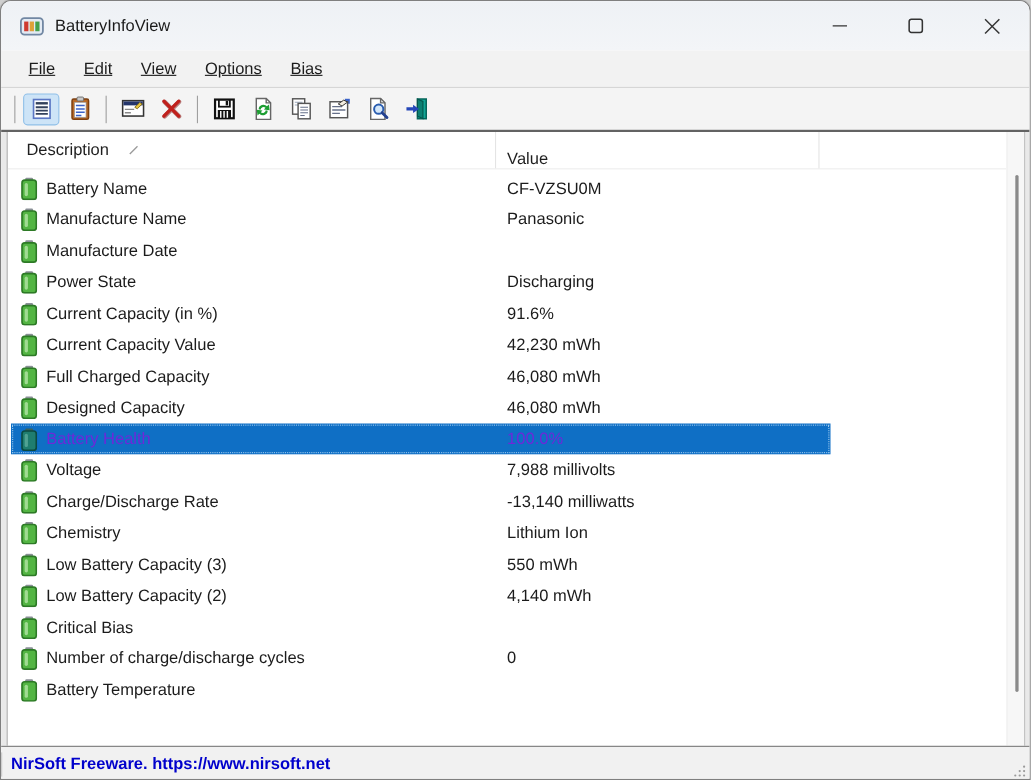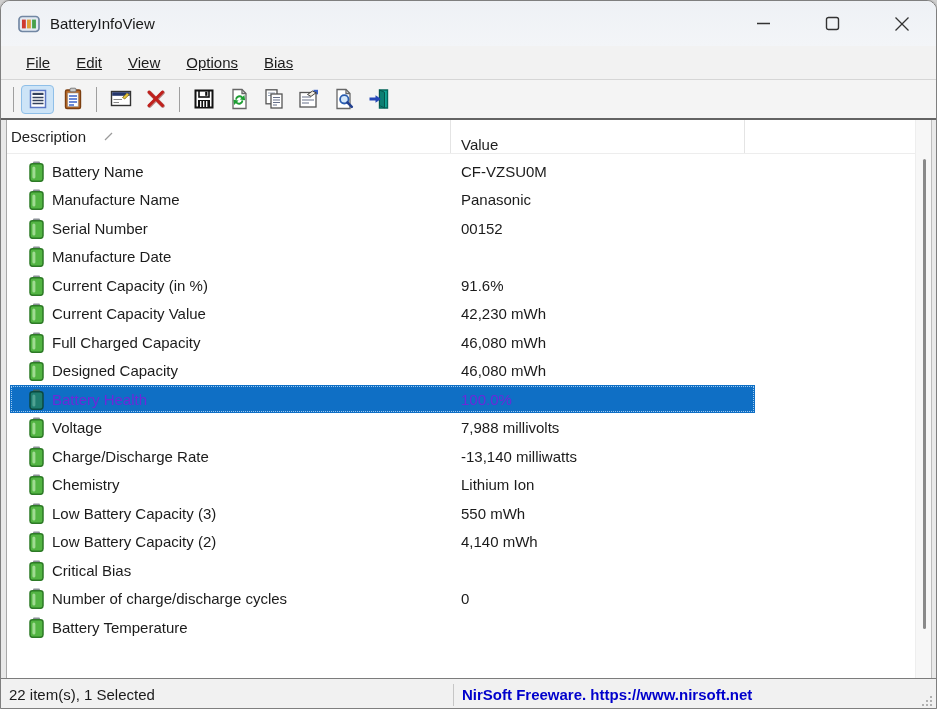--- a/index.html
+++ b/index.html
@@ -27,29 +27,29 @@
   .tsep{width:1px;height:25px;background:#9f9f9f;margin:0 6px;flex:0 0 auto;}
   .tbtn{width:33px;height:29px;display:flex;align-items:center;justify-content:center;border-radius:4px;border:1px solid transparent;margin:0 1px;flex:0 0 auto;}
   .tbtn.selected{background:#cde4f7;border-color:#8fbfe8;}
   .tbtn svg{display:block;}
   
   .main{height:560px;flex:0 0 auto;border-top:2px solid #636363;background:#e9e9e9;padding:0 4px 0 5px;display:flex;}
   .listview{flex:1;background:#fff;border-left:1px solid #a9a9a9;border-right:1px solid #bdbdbd;display:flex;overflow:hidden;}
   .rows-col{flex:1;display:flex;flex-direction:column;overflow:hidden;}
   .lv-header{height:34px;display:flex;align-items:stretch;border-bottom:1px solid #ededed;flex:0 0 auto;color:#1e1e1e;}
   .hdr-cell{display:flex;align-items:center;font-size:15px;}
-  .hdr-desc{flex:0 0 444px;padding-left:4px;border-right:1px solid #e4e4e4;gap:18px;}
+  .hdr-desc{flex:0 0 444px;padding-left:17px;border-right:1px solid #e4e4e4;gap:18px;}
   .hdr-value{flex:0 0 294px;padding-left:10px;border-right:1px solid #e4e4e4;align-items:flex-end;}
   .hdr-rest{flex:1;}
   .rows{padding-top:3px;}
   .row{position:relative;height:28.5px;display:flex;align-items:center;font-size:15px;color:#1b1b1b;}
   .sel-bg{display:none;position:absolute;left:3px;top:0;width:745px;height:28px;background:#0f6fc5;outline:1px dotted #9cc9ef;outline-offset:-2px;}
   .row.selected .sel-bg{display:block;}
   .row.selected{color:#6d28d9;}
-  .cell-desc{flex:0 0 448px;display:flex;align-items:center;gap:8px;padding-left:22px;position:relative;z-index:1;}
+  .cell-desc{flex:0 0 448px;display:flex;align-items:center;gap:8px;padding-left:12px;position:relative;z-index:1;}
   .cell-value{flex:1;padding-left:6px;position:relative;z-index:1;}
   .bat-icon{width:15px;height:21px;display:flex;}
   .bat-cap{fill:#8a9096;}
   .bat-body{fill:#53b543;stroke:#2d7a26;stroke-width:1.5;}
   .bat-shine{fill:#aee2a0;opacity:.85;}
   .row.selected .bat-cap{fill:#3d625c;}
   .row.selected .bat-body{fill:#1f7d6f;stroke:#0b4a40;}
   .row.selected .bat-shine{fill:#59a899;}
   
   .scrollbar{width:16px;background:#f7f7f7;border-left:1px solid #eeeeee;position:relative;flex:0 0 auto;}
@@ -260,50 +260,50 @@
           <rect class="bat-cap" x="4" y="0.5" width="7" height="3" rx="1"></rect>
           <rect class="bat-body" x="1" y="2.8" width="13" height="17.5" rx="2.5"></rect>
           <rect class="bat-shine" x="3.4" y="5.4" width="3" height="12" rx="1.5"></rect>
         </svg>
       </span>
       <span class="desc-text">Manufacture Name</span>
     </div>
     <div class="cell-value">Panasonic</div>
   </div>
 
-  <div class="row">
-
-    <div class="cell-desc">
-      <span class="bat-icon">
-        <svg width="15" height="21" viewBox="0 0 15 21">
-          <rect class="bat-cap" x="4" y="0.5" width="7" height="3" rx="1"></rect>
-          <rect class="bat-body" x="1" y="2.8" width="13" height="17.5" rx="2.5"></rect>
-          <rect class="bat-shine" x="3.4" y="5.4" width="3" height="12" rx="1.5"></rect>
-        </svg>
-      </span>
-      <span class="desc-text">Serial Number</span>
-    </div>
-    <div class="cell-value">00152</div>
-  </div>
 
   <div class="row">
 
     <div class="cell-desc">
       <span class="bat-icon">
         <svg width="15" height="21" viewBox="0 0 15 21">
           <rect class="bat-cap" x="4" y="0.5" width="7" height="3" rx="1"></rect>
           <rect class="bat-body" x="1" y="2.8" width="13" height="17.5" rx="2.5"></rect>
           <rect class="bat-shine" x="3.4" y="5.4" width="3" height="12" rx="1.5"></rect>
         </svg>
       </span>
       <span class="desc-text">Manufacture Date</span>
     </div>
     <div class="cell-value"></div>
   </div>
 
+  <div class="row">
+
+    <div class="cell-desc">
+      <span class="bat-icon">
+        <svg width="15" height="21" viewBox="0 0 15 21">
+          <rect class="bat-cap" x="4" y="0.5" width="7" height="3" rx="1"></rect>
+          <rect class="bat-body" x="1" y="2.8" width="13" height="17.5" rx="2.5"></rect>
+          <rect class="bat-shine" x="3.4" y="5.4" width="3" height="12" rx="1.5"></rect>
+        </svg>
+      </span>
+      <span class="desc-text">Power State</span>
+    </div>
+    <div class="cell-value">Discharging</div>
+  </div>
 
   <div class="row">
 
     <div class="cell-desc">
       <span class="bat-icon">
         <svg width="15" height="21" viewBox="0 0 15 21">
           <rect class="bat-cap" x="4" y="0.5" width="7" height="3" rx="1"></rect>
           <rect class="bat-body" x="1" y="2.8" width="13" height="17.5" rx="2.5"></rect>
           <rect class="bat-shine" x="3.4" y="5.4" width="3" height="12" rx="1.5"></rect>
         </svg>
@@ -494,21 +494,20 @@
   </div>
 </div>
       </div>
       <div class="scrollbar">
         <div class="scroll-thumb"></div>
       </div>
     </div>
   </div>
 
   <div class="statusbar">
-    <div class="status-left">22 item(s), 1 Selected</div>
     <div class="status-sep"></div>
     <div class="status-right">NirSoft Freeware. https://www.nirsoft.net</div>
     <svg class="grip" width="13" height="13" viewBox="0 0 13 13">
         <g fill="#9a9a9a">
           <circle cx="11" cy="3" r="1"></circle>
           <circle cx="7" cy="7" r="1"></circle>
           <circle cx="11" cy="7" r="1"></circle>
           <circle cx="3" cy="11" r="1"></circle>
           <circle cx="7" cy="11" r="1"></circle>
           <circle cx="11" cy="11" r="1"></circle>

